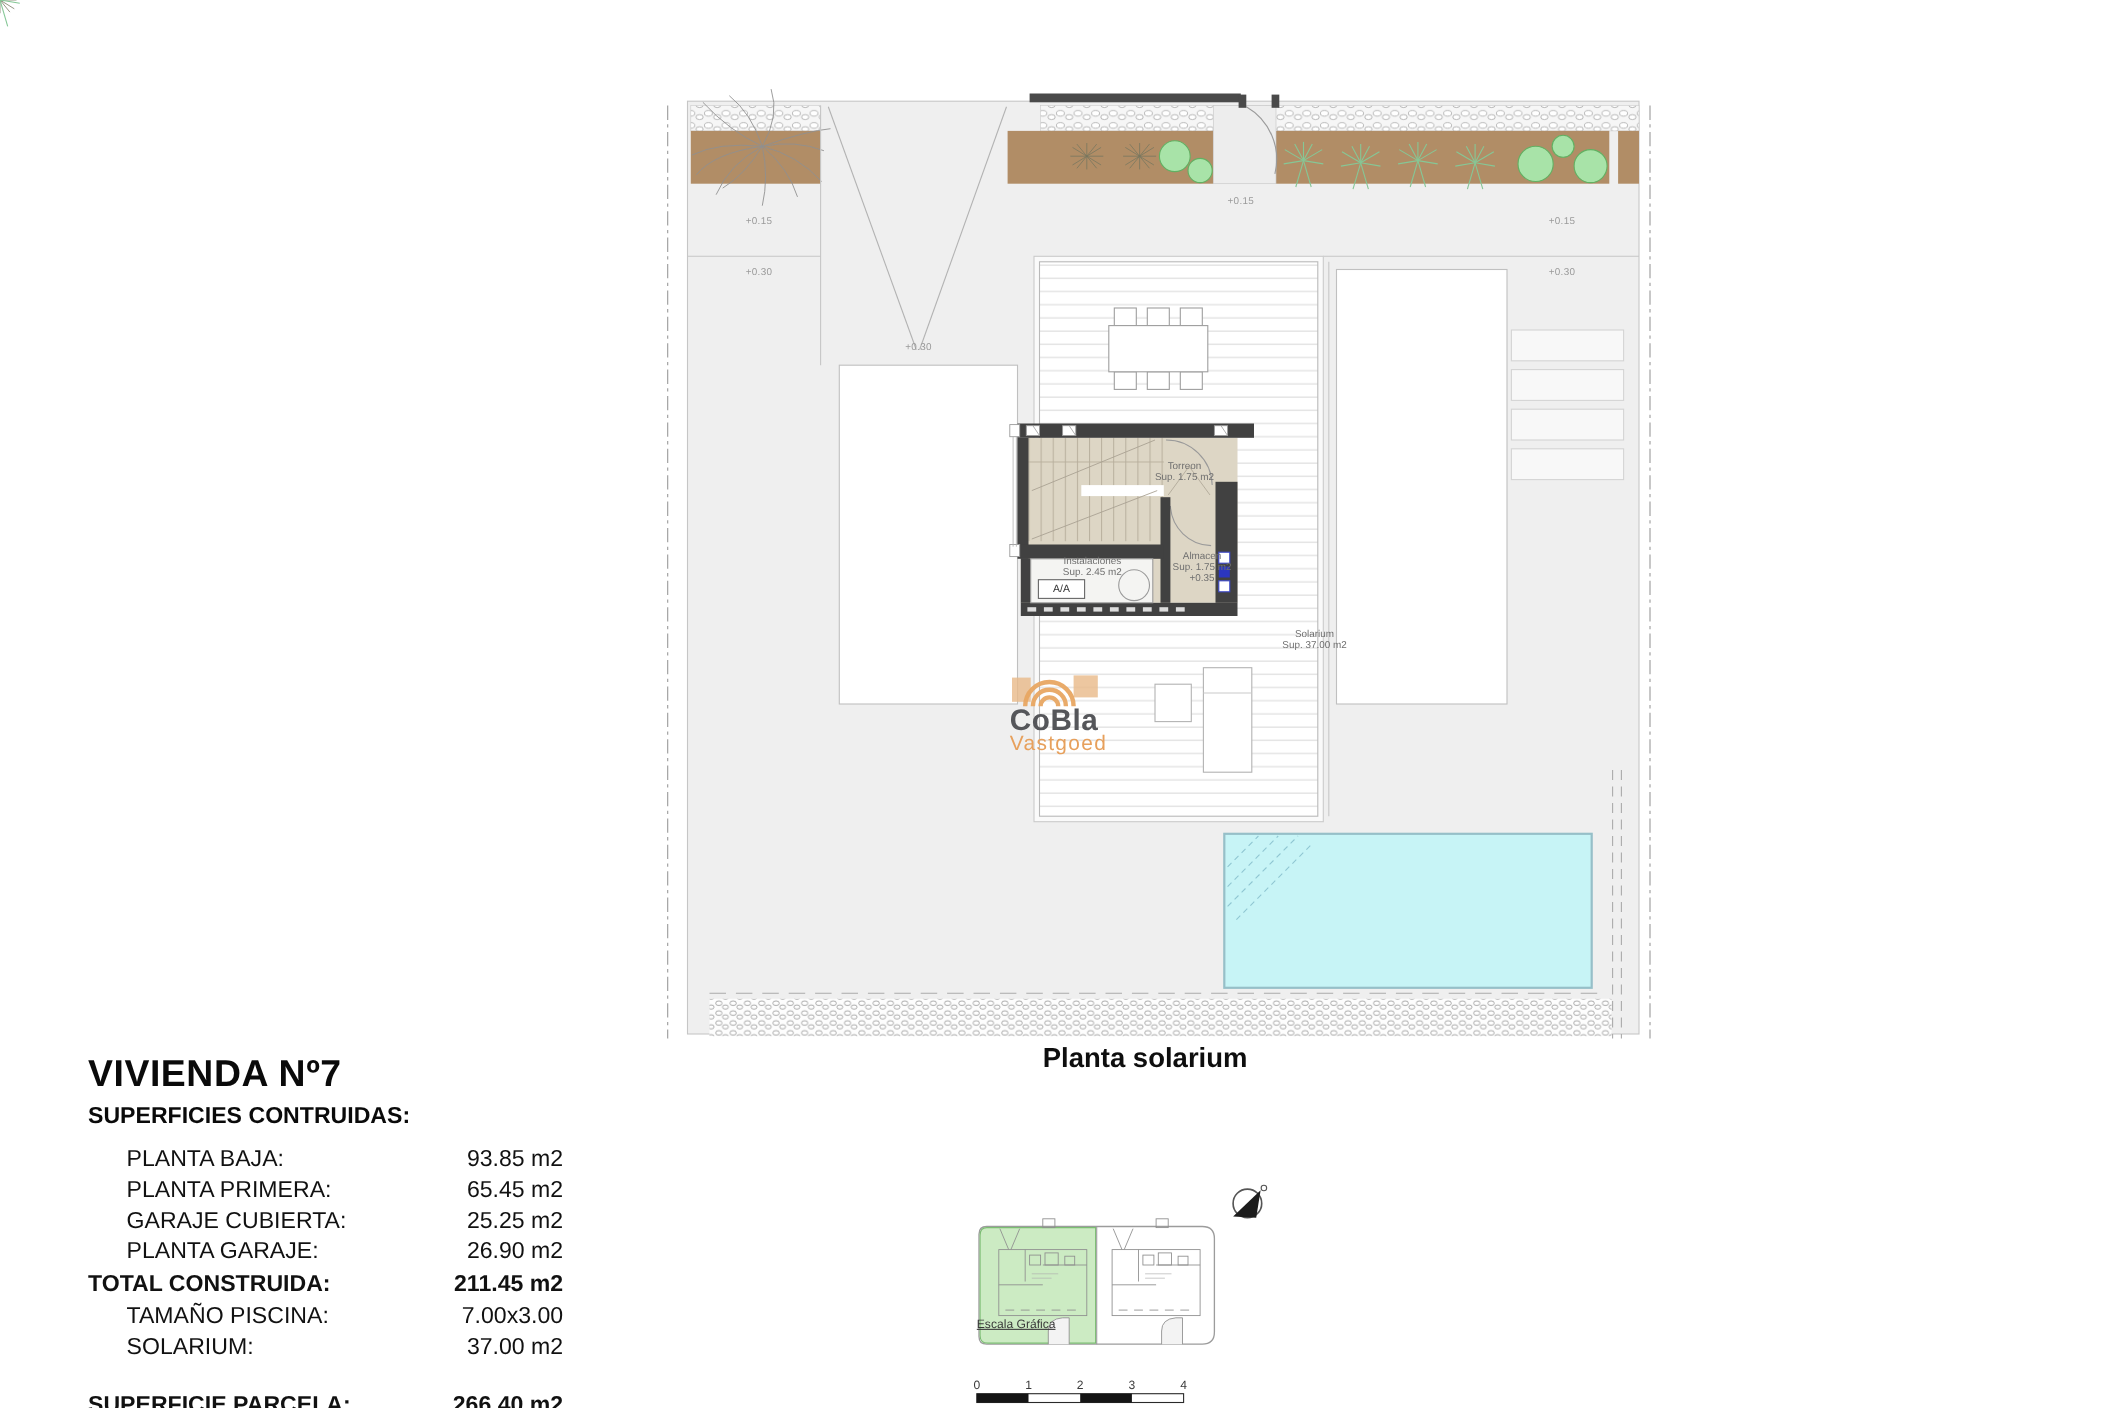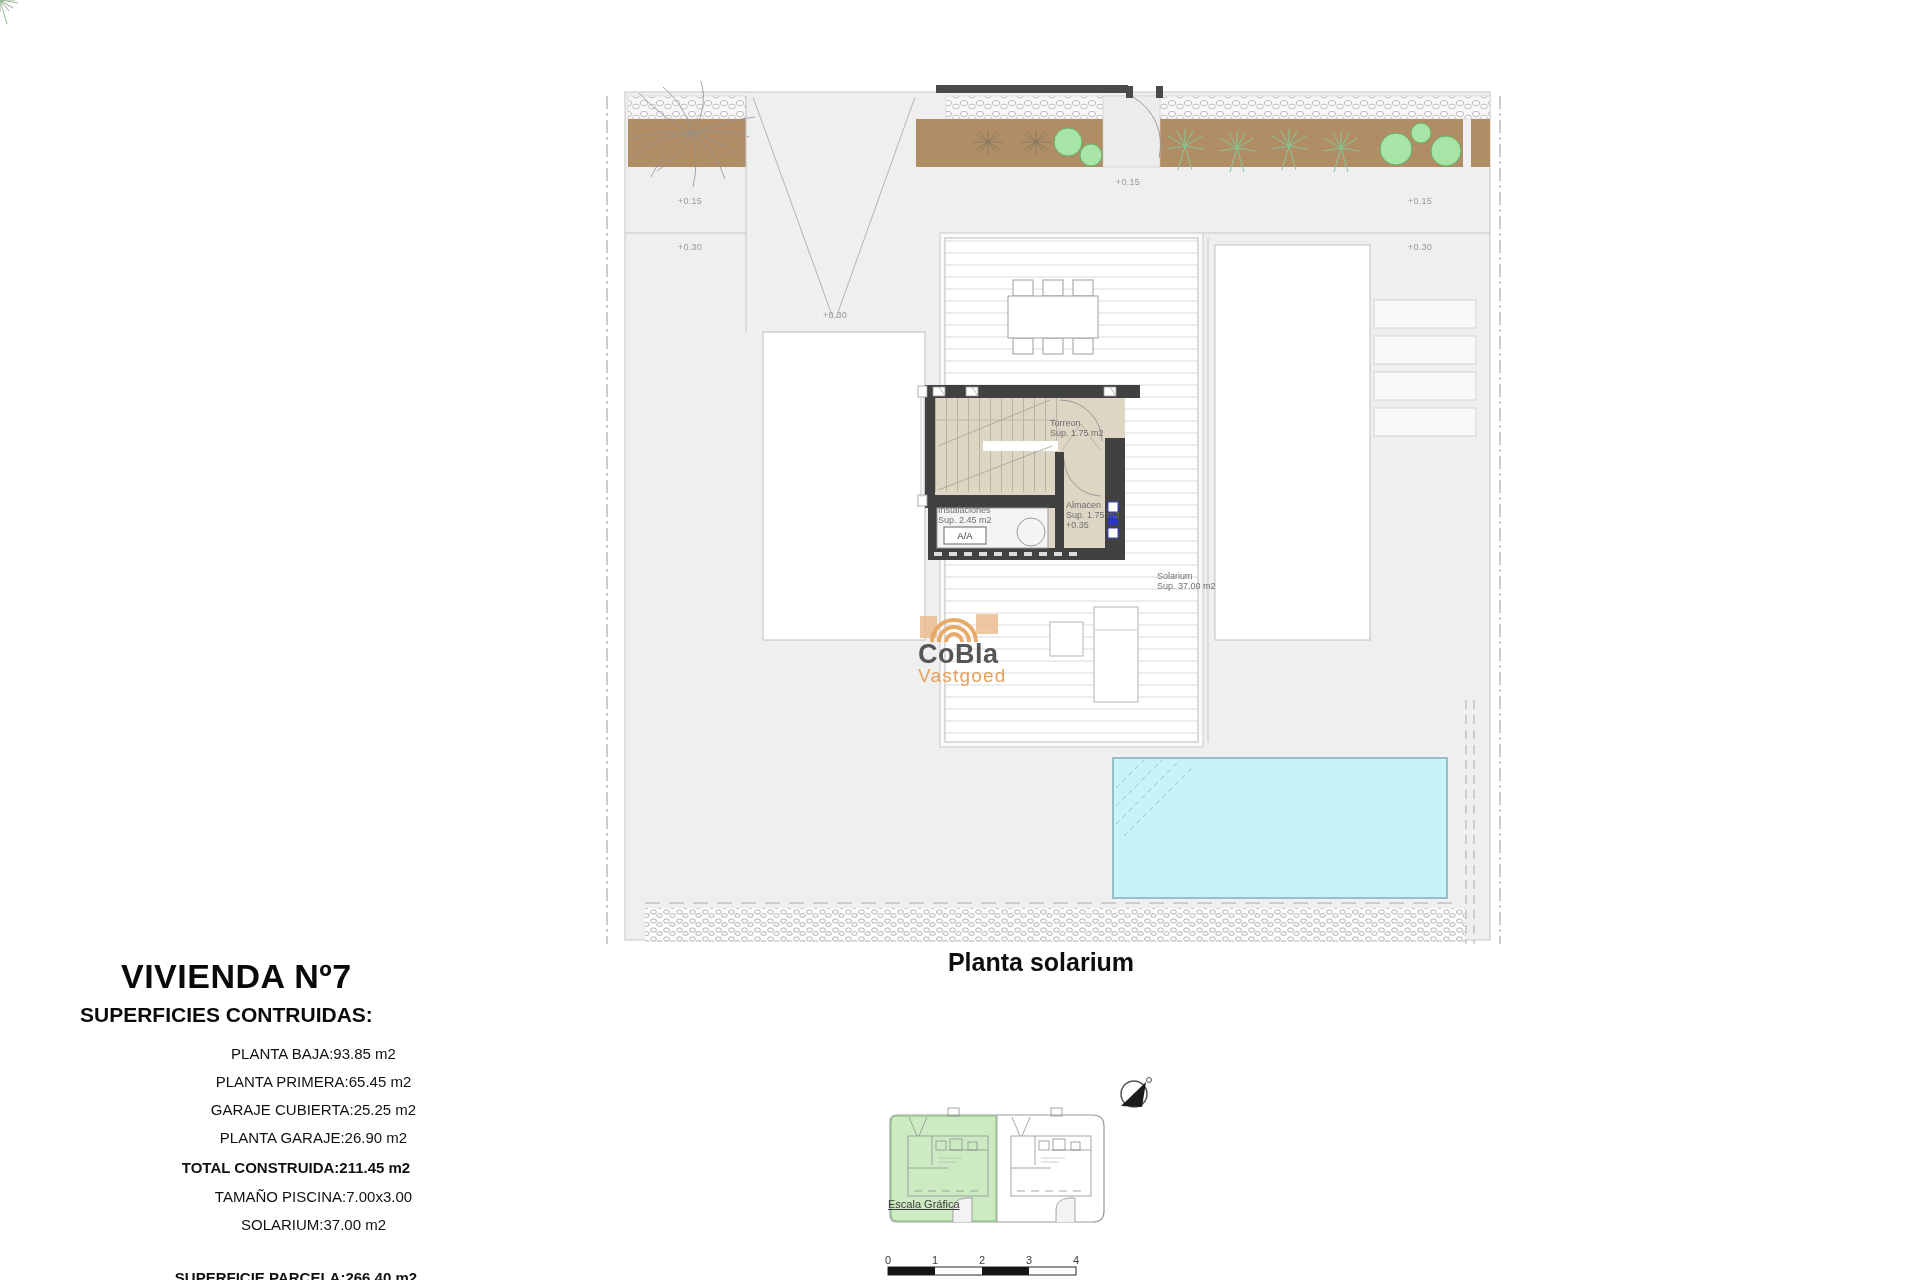--- a/index.html
+++ b/index.html
@@ -1,33 +1,33 @@
 <!DOCTYPE html>
 <html><head>
 <meta charset="utf-8">
 <style>
   html,body{margin:0;padding:0;background:#fff;}
   .page{position:relative;width:1920px;height:1280px;background:#fff;overflow:hidden;
         font-family:"Liberation Sans",sans-serif;color:#111;}
   .page svg.plan{position:absolute;left:0;top:0;}
   .lvl{position:absolute;font-size:9px;color:#9a9a9a;letter-spacing:.3px;}
-  .roomlbl{position:absolute;font-size:9px;line-height:10px;color:#6f6f6f;}
+  .roomlbl{position:absolute;font-size:9px;line-height:10px;color:#6f6f6f;text-align:center;}
   .roomlbl.center{}
   .aa-box{position:absolute;left:944px;top:527px;width:42px;height:17px;display:flex;
           align-items:center;justify-content:center;font-size:9.5px;font-weight:normal;color:#333;}
   .caption{position:absolute;left:1041px;top:948px;transform:translateX(-50%);
            font-size:25px;font-weight:bold;color:#0e0e0e;white-space:nowrap;}
   .logo{position:absolute;left:918px;top:606px;width:110px;}
   .logo-name{font-size:27px;font-weight:bold;color:#55565a;letter-spacing:.5px;margin-top:-9px;line-height:26px;}
   .logo-tag{font-size:19px;color:#e7a05c;letter-spacing:1.2px;line-height:18px;}
   .info{position:absolute;left:80px;top:956px;width:432px;}
-  .info-title{font-size:34px;font-weight:bold;letter-spacing:.5px;line-height:40px;color:#0a0a0a;margin-left:41px;}
+  .info-title{font-size:34px;font-weight:bold;letter-spacing:.5px;line-height:40px;color:#0a0a0a;}
   .info-sub{font-size:21px;font-weight:bold;margin-top:6px;line-height:26px;color:#0a0a0a;}
   .rows{margin-top:12px;}
-  .irow{display:flex;justify-content:center;font-size:15px;line-height:28px;color:#111;}
+  .irow{display:flex;justify-content:space-between;font-size:21px;line-height:28px;color:#111;}
   .irow .lab{padding-left:35px;}
   .irow.bold{font-weight:bold;}
   .irow.bold .lab{padding-left:0;}
   .irow.total{line-height:31px;}
   .irow.parcel{margin-top:25px;}
   .scale-label{position:absolute;left:888px;top:1198px;font-size:11px;color:#3a3a3a;text-decoration:underline;}
   .tick{position:absolute;top:1254px;transform:translateX(-50%);font-size:11px;color:#3a3a3a;}
 </style>
 </head>
 <body>

